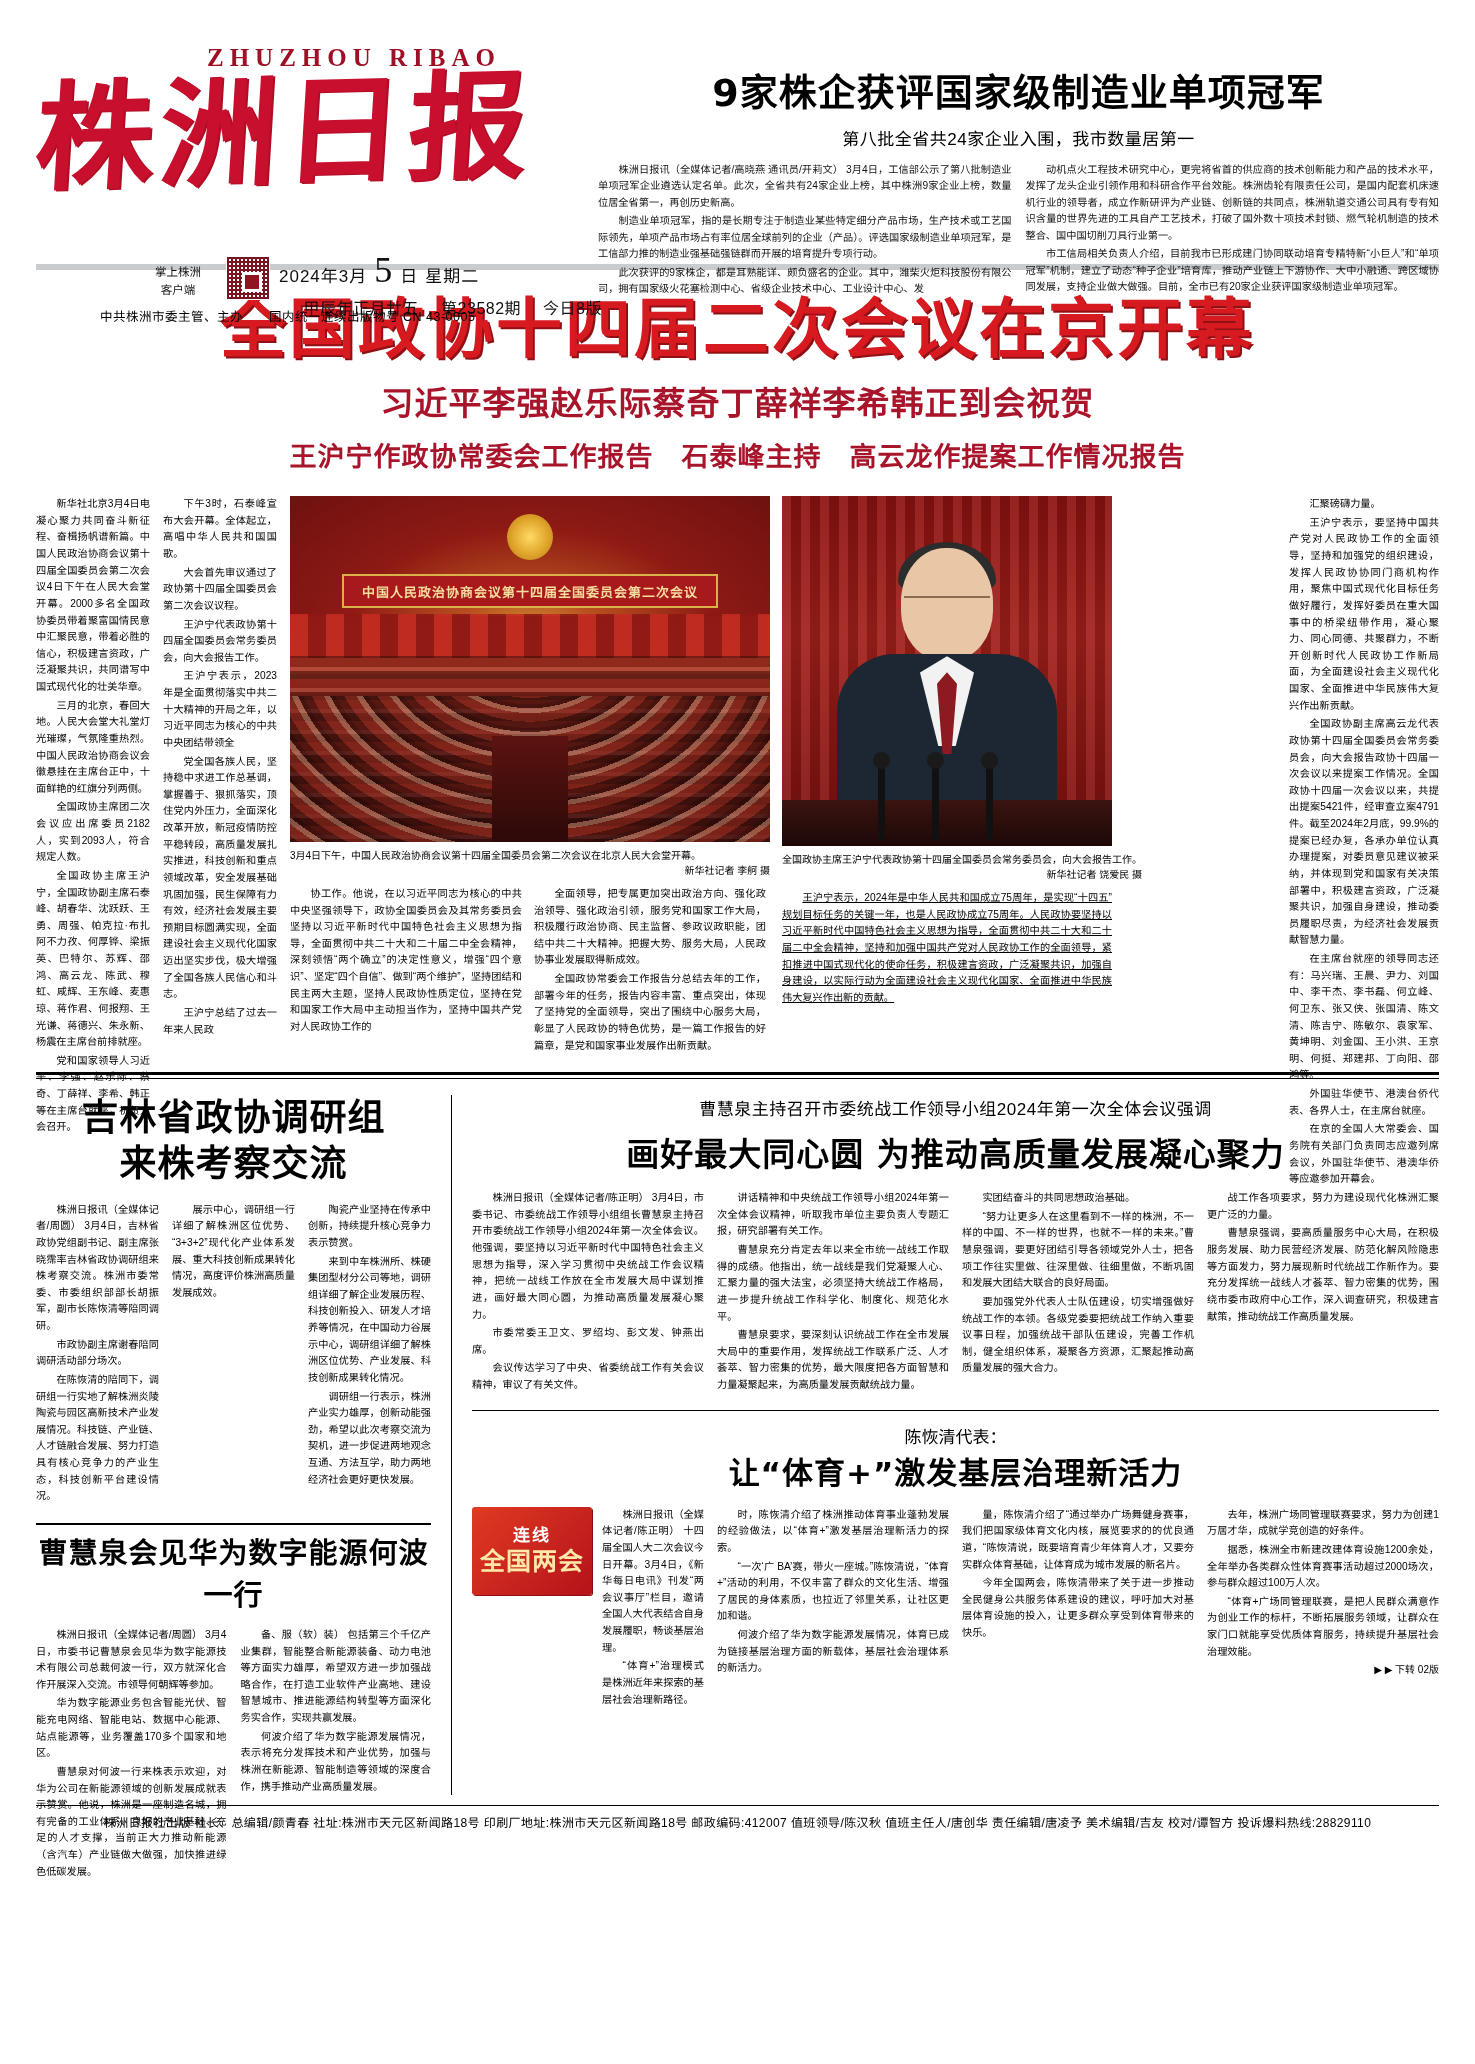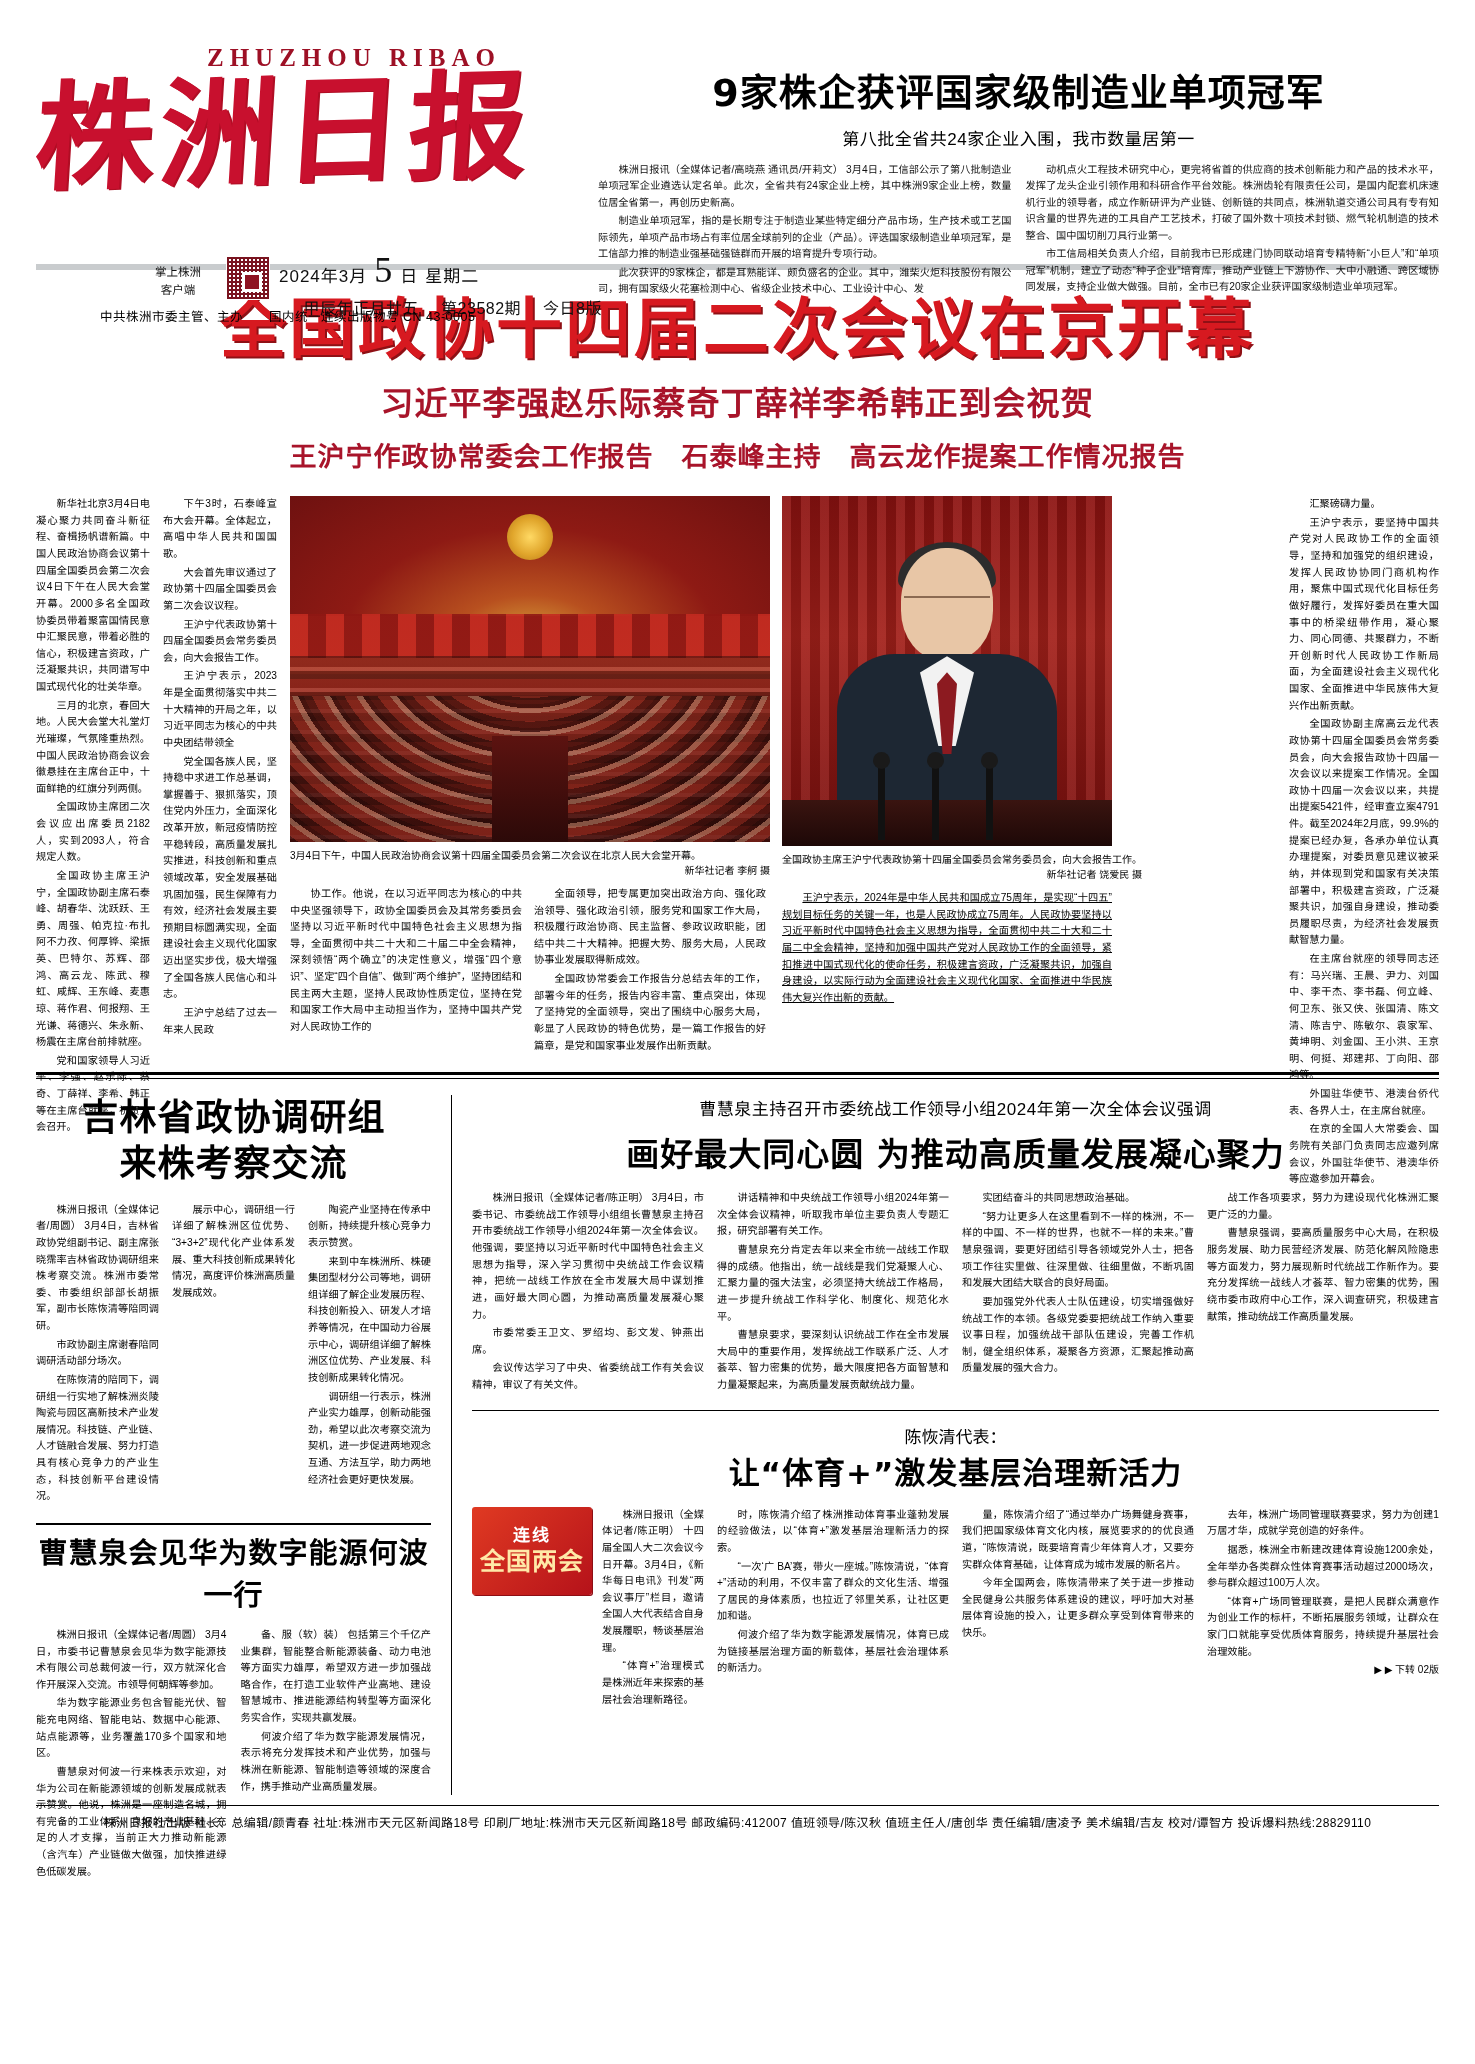--- a/index.html
+++ b/index.html
@@ -266,20 +266,21 @@
         <p>党全国各族人民，坚持稳中求进工作总基调，掌握善于、狠抓落实，顶住党内外压力，全面深化改革开放，新冠疫情防控平稳转段，高质量发展扎实推进，科技创新和重点领域改革，安全发展基础巩固加强，民生保障有力有效，经济社会发展主要预期目标圆满实现，全面建设社会主义现代化国家迈出坚实步伐，极大增强了全国各族人民信心和斗志。</p>
         <p>王沪宁总结了过去一年来人民政</p>
       </div>
 
       <div class="lead-center">
 
         <div class="photo-wrap">
           <div class="photo photoA">
             <div class="hallTop"></div>
             <div class="hallEmblem"></div>
+            <div class="hallBanner">中国人民政治协商会议第十四届全国委员会第二次会议</div>
             <div class="flags"></div>
             <div class="seats"></div>
             <div class="seatsCurve"></div>
             <div class="podium"></div>
           </div>
           <div class="cap">
             <span>3月4日下午，中国人民政治协商会议第十四届全国委员会第二次会议在北京人民大会堂开幕。</span>
             <span class="by">新华社记者 李舸 摄</span>
           </div>
 

